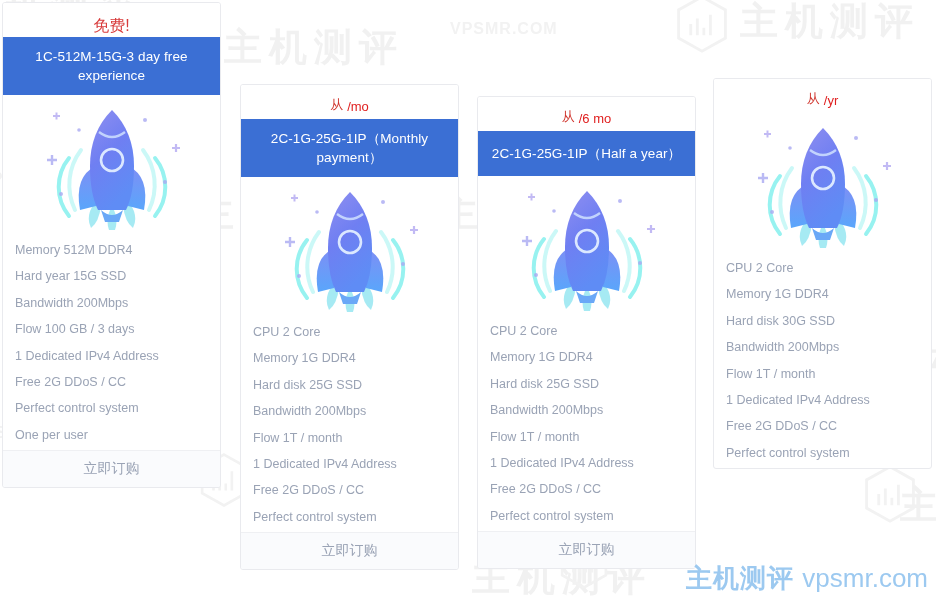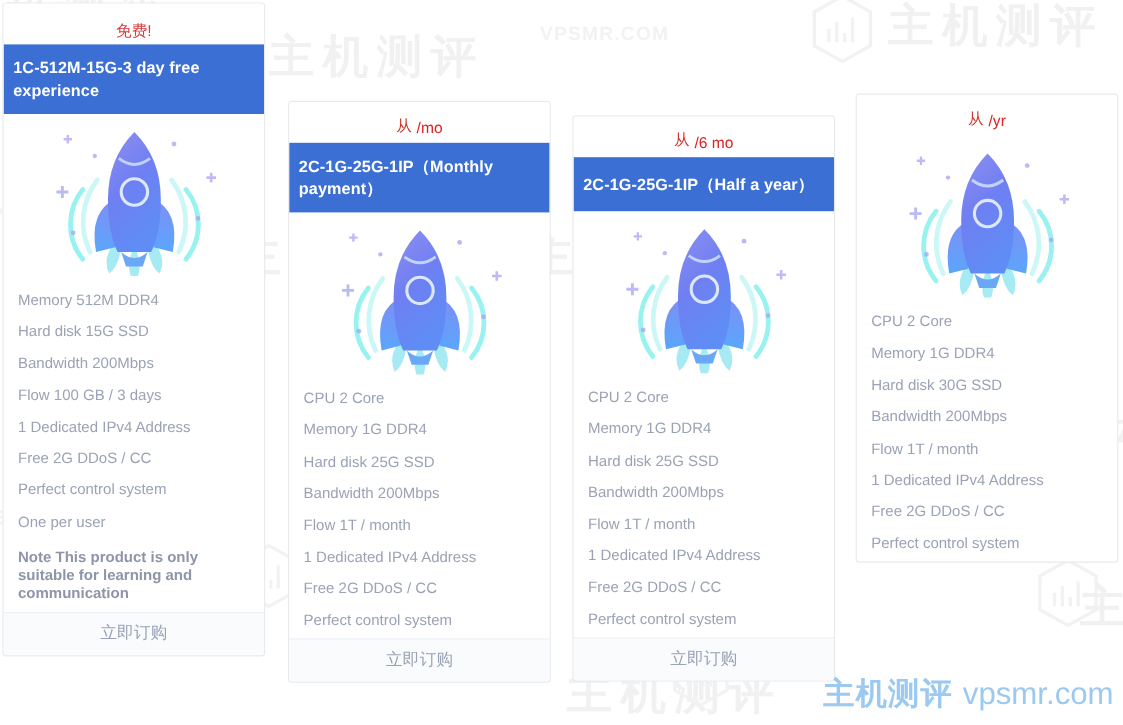--- a/index.html
+++ b/index.html
@@ -30,23 +30,24 @@
     height:34px; display:flex; align-items:center; justify-content:center;
     background:#fff;
   }
   .price-from { color:#d0342c; font-size:13px; margin-right:3px; position:relative; top:3px; }
   .price-main { color:#e02020; font-size:26px; font-weight:400; letter-spacing:-0.5px; }
   .price-unit { color:#e02020; font-size:13px; position:relative; top:4px; margin-left:1px; }
 
   .banner {
     background:#3b6fd4;
     color:#ffffff;
-    font-weight:700;
+    font-weight:400;
     font-size:13.5px;
     line-height:19px;
+    text-align:center;
     padding:9px 8px;
     letter-spacing:.1px;
   }
   .banner.tall { padding:10px 8px; }
 
   .art { position:relative; height:138px; }
   .art svg { position:absolute; left:50%; top:50%; transform:translate(-50%,-50%); }
 
   .features { padding:4px 12px 2px 12px; }
   .feat {
@@ -146,21 +147,21 @@
     <svg width="60" height="60" viewBox="0 0 64 64">
         <path d="M32 3 L57 17 L57 47 L32 61 L7 47 L7 17 Z" fill="none" stroke="#f2f2f2" stroke-width="3"></path>
         <path d="M20 44 L20 32 M27 44 L27 26 M34 44 L34 36 M41 44 L41 22" stroke="#f2f2f2" stroke-width="3"></path>
       </svg>
   </div>
   <div class="wm wm-cn" style="left:900px;top:480px;">主</div>
   <div class="wm wm-cn" style="left:906px;top:340px;">评</div>
 
   <div class="card" id="card-free">
     <div class="pricerow">
-      <span style="color:#d83b3b;font-size:13px;font-weight:400;margin-top:12px;">免费!</span>
+      <span style="color:#d83b3b;font-size:16px;font-weight:400;margin-top:12px;">免费!</span>
     </div>
     <div class="banner tall">1C-512M-15G-3 day free experience</div>
     <div class="art">
       <svg width="190" height="132" viewBox="0 0 190 132">
         <defs>
           <linearGradient id="bodyG1" x1="0" y1="0" x2="0.4" y2="1">
             <stop offset="0" stop-color="#8f8ff0"></stop>
               <stop offset="0.5" stop-color="#6f7ff2"></stop>
               <stop offset="1" stop-color="#5f8cf5"></stop>
           </linearGradient>
@@ -192,28 +193,27 @@
           <path d="M36 18 h7 M39.5 14.5 v7" stroke="#b3a9f2" stroke-width="2"></path>
           <circle cx="148" cy="84" r="2"></circle>
             <circle cx="44" cy="96" r="2"></circle>
           <circle cx="128" cy="22" r="2"></circle>
             <circle cx="62" cy="32" r="1.8"></circle>
         </g>
       </svg>
     </div>
     <div class="features">
       <div class="feat">Memory 512M DDR4</div>
-      <div class="feat">Hard disk 15G SSD</div>
+      <div class="feat">Hard year 15G SSD</div>
       <div class="feat">Bandwidth 200Mbps</div>
       <div class="feat">Flow 100 GB / 3 days</div>
       <div class="feat">1 Dedicated IPv4 Address</div>
       <div class="feat">Free 2G DDoS / CC</div>
       <div class="feat">Perfect control system</div>
       <div class="feat">One per user</div>
-      <div class="note">Note This product is only suitable for learning and communication</div>
     </div>
     <div class="cardfoot">
       <button class="orderbtn">立即订购</button>
     </div>
   </div>
 
   <div class="card" id="card-month">
     <div class="pricerow">
       <span class="price-from">从</span>
       <span class="price-unit">/mo</span>

